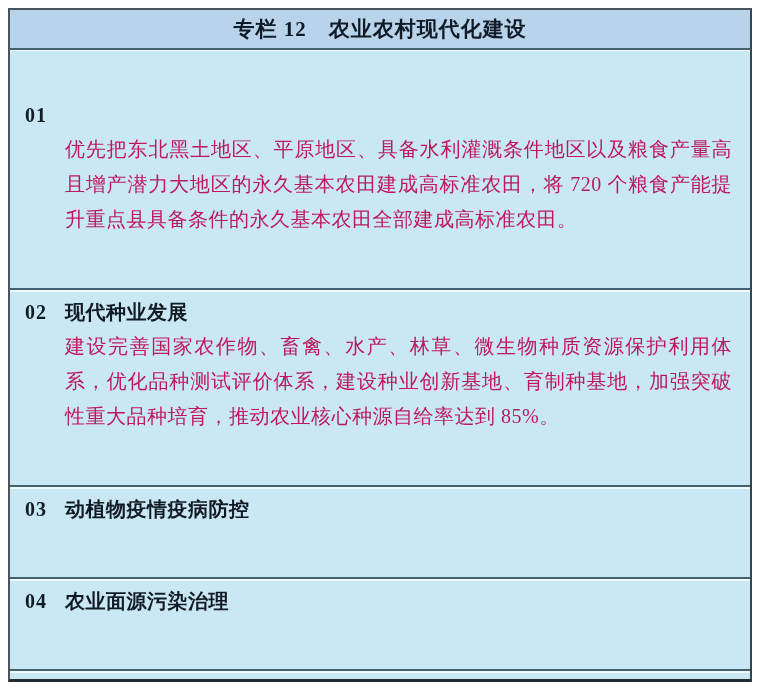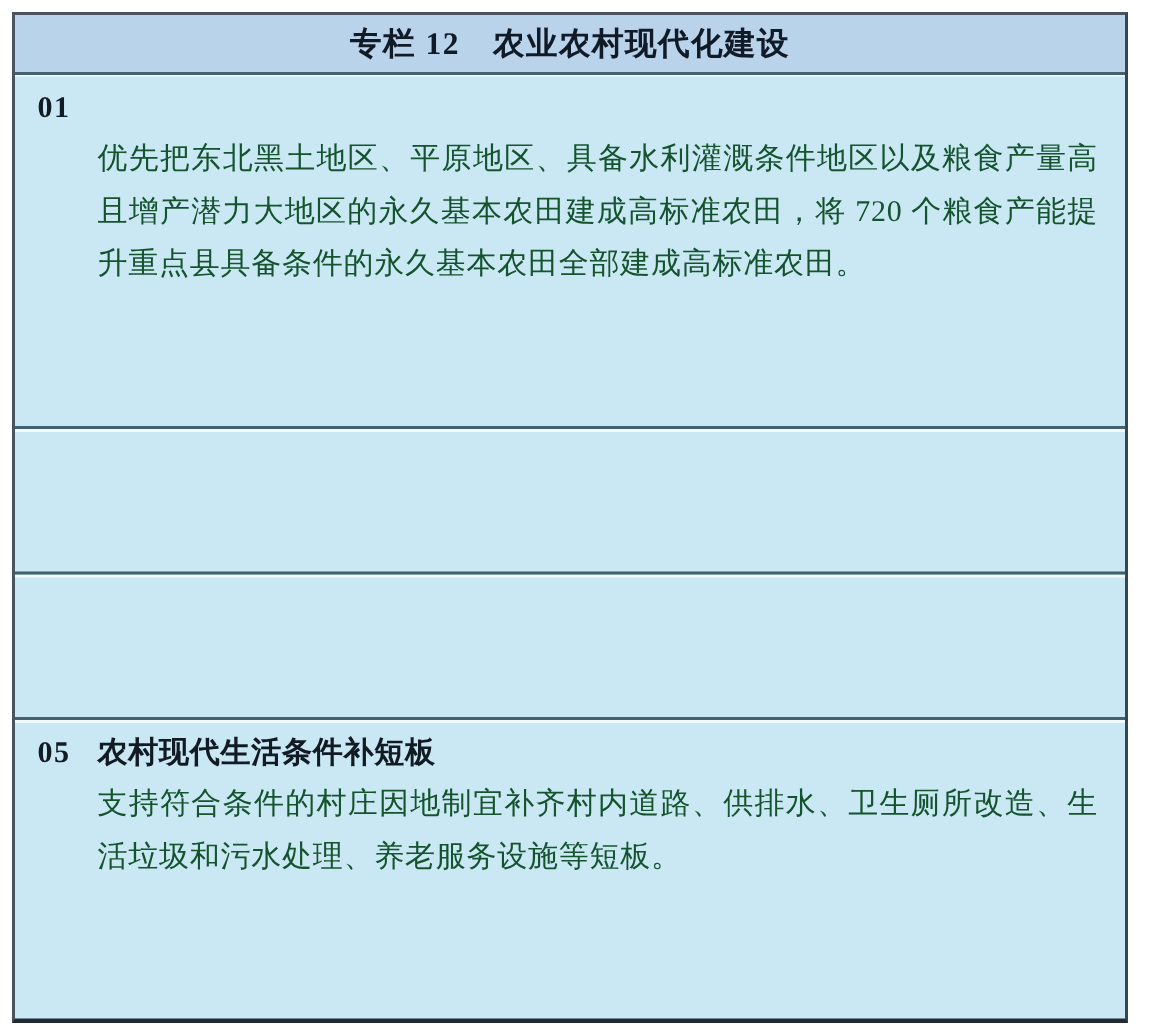--- a/index.html
+++ b/index.html
@@ -47,20 +47,21 @@
   }
   .sections {
     flex: 1 1 auto;
     display: flex;
     flex-direction: column;
   }
   .section {
     box-sizing: border-box;
     padding: 5px 18px 8px 15px;
     flex: 1 1 auto;
+    margin-top: 43px;
   }
   .section + .section {
     border-top: 2px solid #43606e;
     box-shadow: inset 0 2px 0 rgba(245,252,254,0.9);
   }
   .section-head {
     display: flex;
     align-items: baseline;
     font-weight: bold;
     font-size: 20px;
@@ -72,21 +73,21 @@
     flex: 0 0 40px;
     letter-spacing: 1px;
   }
   .section-heading {
     letter-spacing: 0.5px;
   }
   .section-body {
     margin-left: 40px;
     font-size: 20px;
     line-height: 35px;
-    color: #14532d;
+    color: #be185d;
     text-align: justify;
     letter-spacing: 0.5px;
   }
 </style>
 </head>
 <body>
 
 <div class="page">
   <div class="panel">
 
@@ -96,25 +97,40 @@
 
     <div class="sections">
 
       <div class="section">
         <div class="section-head">
           <span class="section-num">01</span>
         </div>
         <div class="section-body">优先把东北黑土地区、平原地区、具备水利灌溉条件地区以及粮食产量高且增产潜力大地区的永久基本农田建成高标准农田，将 720 个粮食产能提升重点县具备条件的永久基本农田全部建成高标准农田。</div>
       </div>
 
-
       <div class="section">
+        <div class="section-head">
+          <span class="section-num">02</span>
+          <span class="section-heading">现代种业发展</span>
+        </div>
+        <div class="section-body">建设完善国家农作物、畜禽、水产、林草、微生物种质资源保护利用体系，优化品种测试评价体系，建设种业创新基地、育制种基地，加强突破性重大品种培育，推动农业核心种源自给率达到 85%。</div>
       </div>
 
       <div class="section">
+        <div class="section-head">
+          <span class="section-num">03</span>
+          <span class="section-heading">动植物疫情疫病防控</span>
+        </div>
+      </div>
+
+      <div class="section">
+        <div class="section-head">
+          <span class="section-num">04</span>
+          <span class="section-heading">农业面源污染治理</span>
+        </div>
       </div>
 
       <div class="section">
         <div class="section-head">
           <span class="section-num">05</span>
           <span class="section-heading">农村现代生活条件补短板</span>
         </div>
         <div class="section-body">支持符合条件的村庄因地制宜补齐村内道路、供排水、卫生厕所改造、生活垃圾和污水处理、养老服务设施等短板。</div>
       </div>
 

